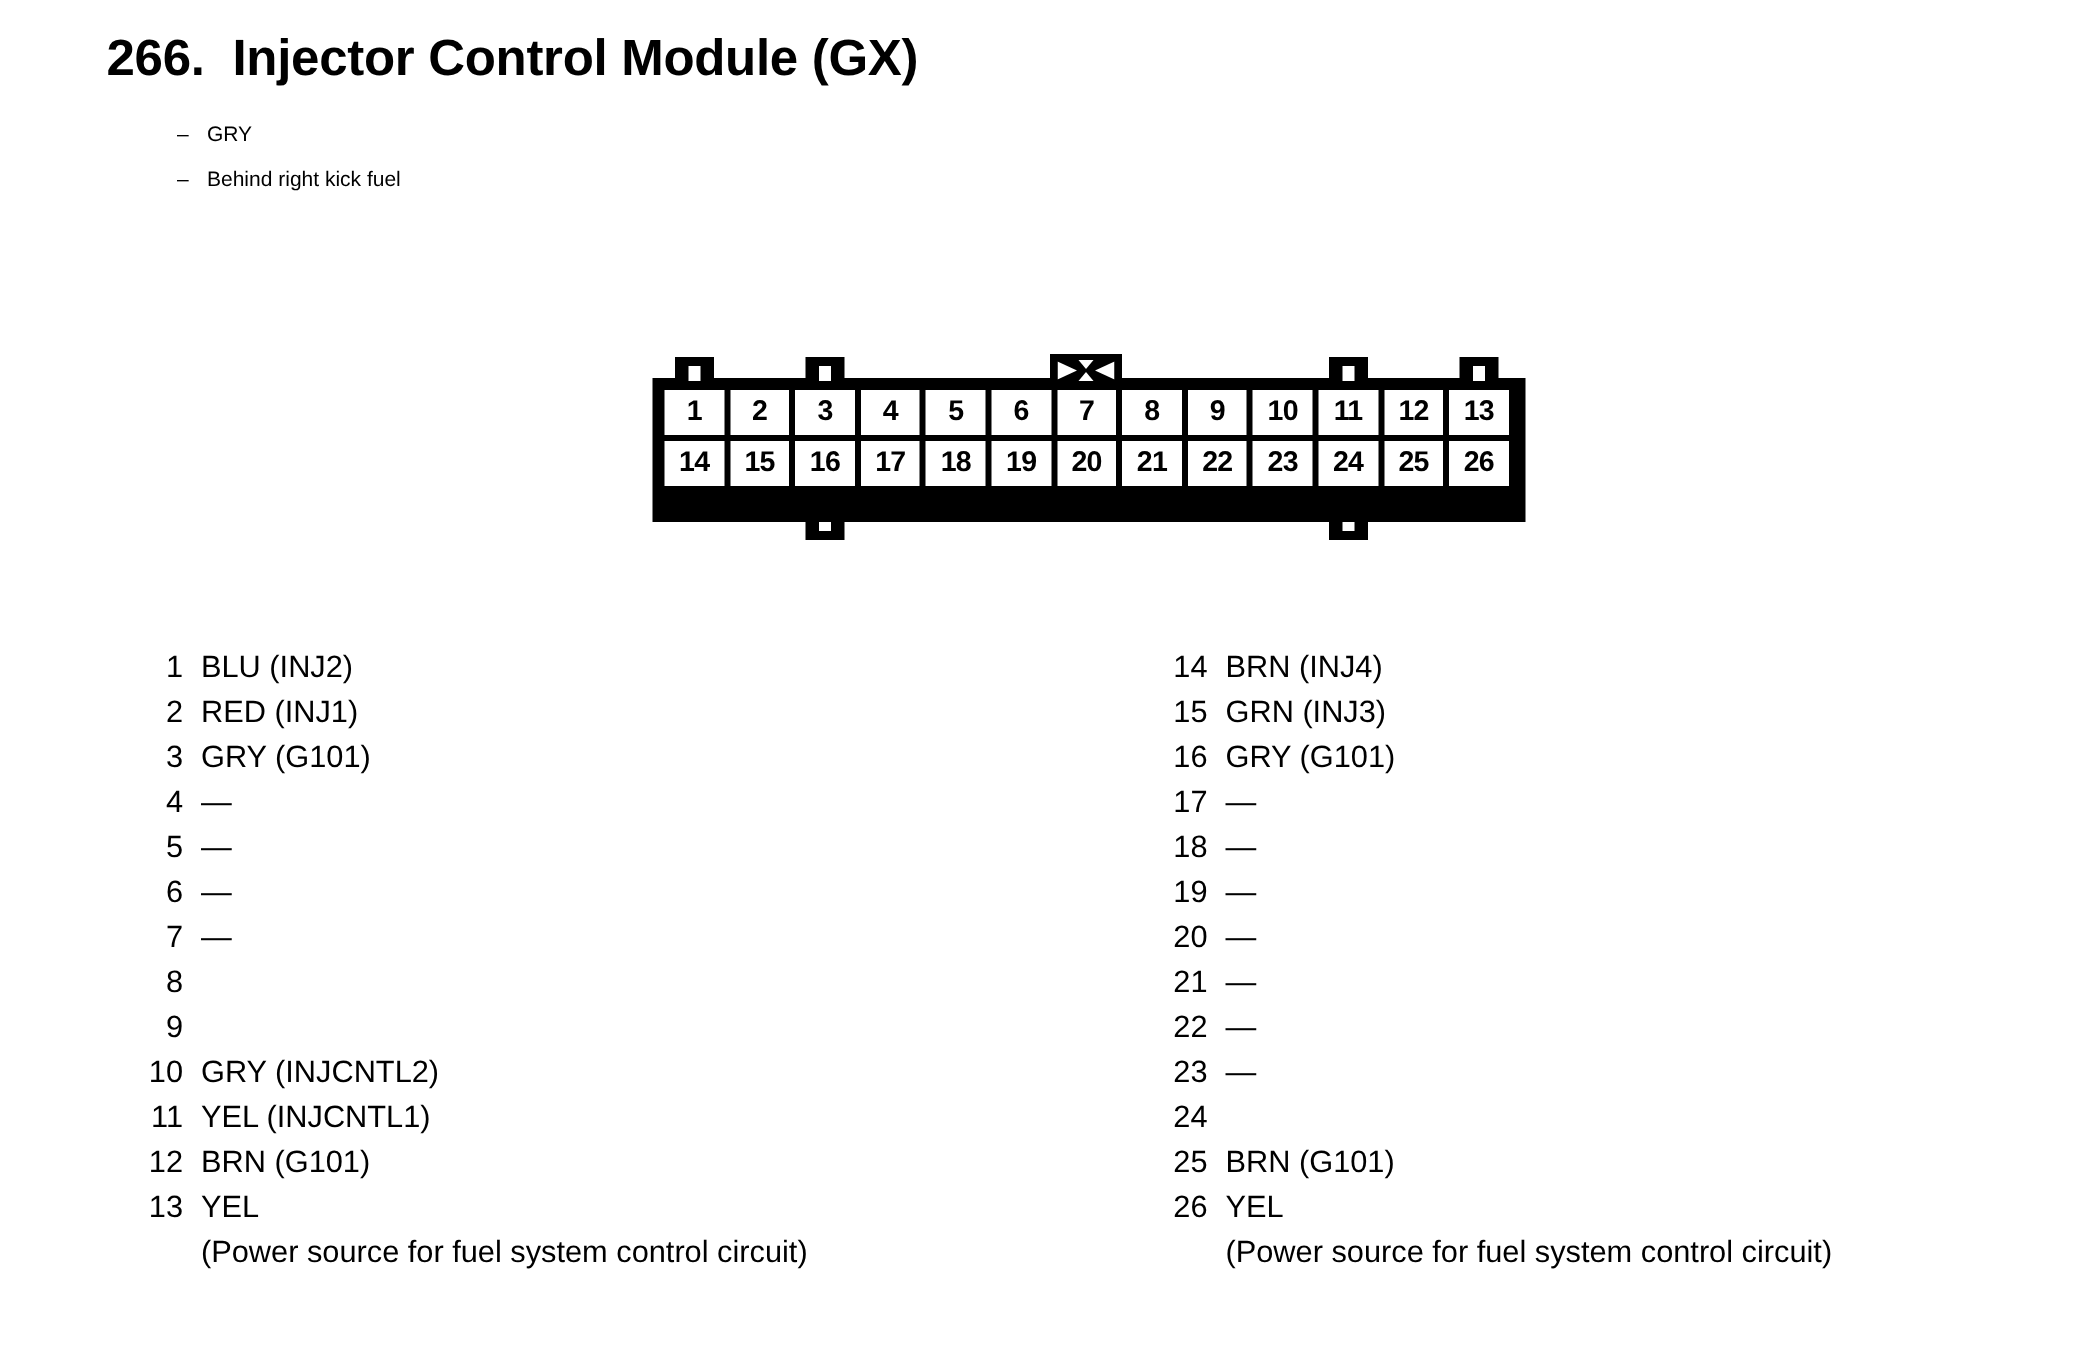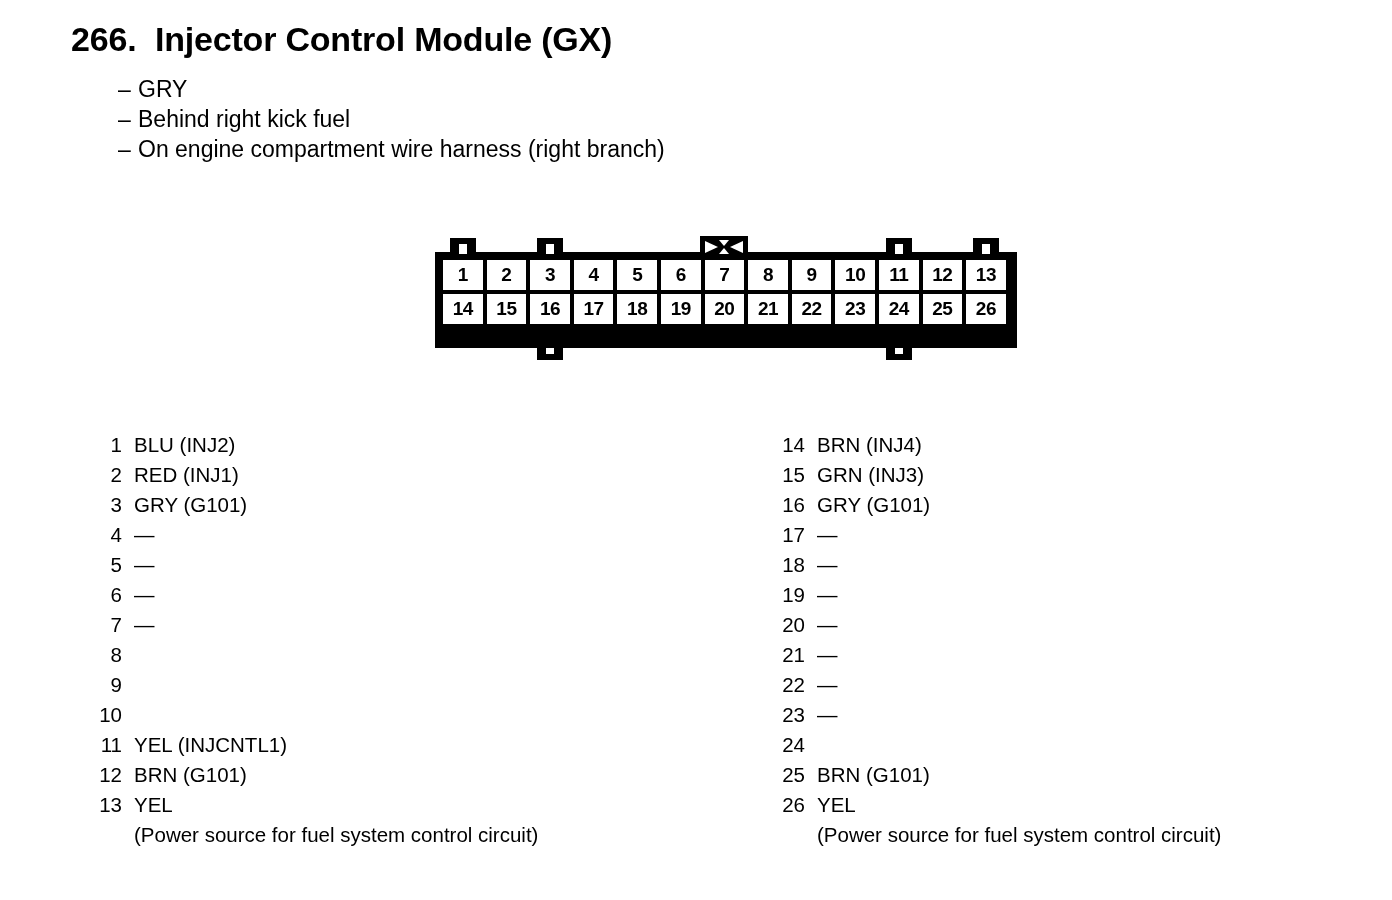--- a/index.html
+++ b/index.html
@@ -32,21 +32,21 @@
     display: inline-block;
     min-width: 84px;
   }
 
   #subtitle-list {
     position: absolute;
     left: 118px;
     top: 74px;
   }
   .subtitle-row {
-    font-size: 23px;
+    font-size: 14px;
     line-height: 30px;
     white-space: nowrap;
   }
   .subtitle-row .dash {
     display: inline-block;
     width: 20px;
   }
 
   
   #connector {
@@ -178,21 +178,20 @@
 </head>
 <body>
 
 <div id="page-title">
   <span class="num">266.</span><span>Injector Control Module (GX)</span>
 </div>
 
 <div id="subtitle-list">
     <div class="subtitle-row"><span class="dash">–</span><span>GRY</span></div>
     <div class="subtitle-row"><span class="dash">–</span><span>Behind right kick fuel</span></div>
-    <div class="subtitle-row"><span class="dash">–</span><span>On engine compartment wire harness (right branch)</span></div>
   </div>
 
 <div id="connector">
   <div class="conn-shell"></div>
   <div class="pin-grid">
     <div class="pin-row" id="pin-row-top">
         <div class="pin-cell">1</div>
         <div class="pin-cell">2</div>
         <div class="pin-cell">3</div>
         <div class="pin-cell">4</div>
@@ -270,20 +269,21 @@
       <span class="legend-val">—</span>
     </div>
     <div class="legend-row">
       <span class="legend-num">8</span>
     </div>
     <div class="legend-row">
       <span class="legend-num">9</span>
     </div>
     <div class="legend-row">
       <span class="legend-num">10</span>
+      <span class="legend-val">GRY (INJCNTL2)</span>
     </div>
     <div class="legend-row">
       <span class="legend-num">11</span>
       <span class="legend-val">YEL (INJCNTL1)</span>
     </div>
     <div class="legend-row">
       <span class="legend-num">12</span>
       <span class="legend-val">BRN (G101)</span>
     </div>
     <div class="legend-row">

